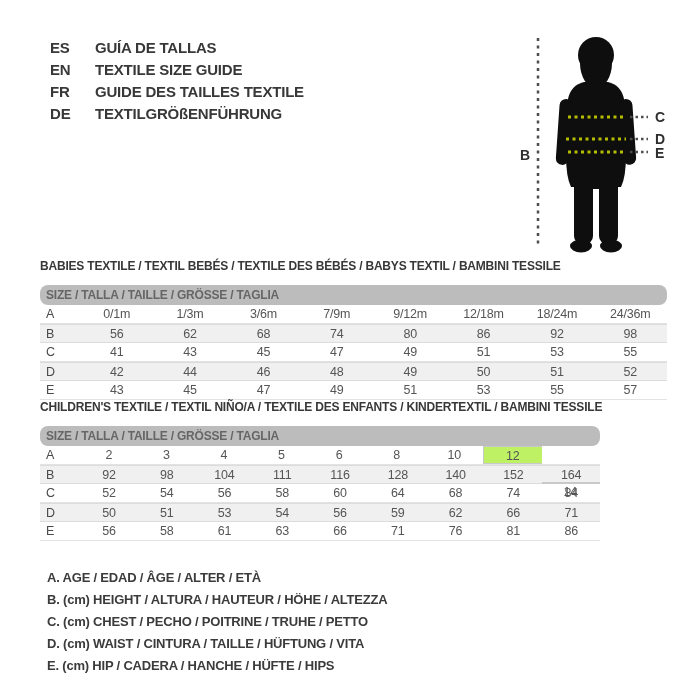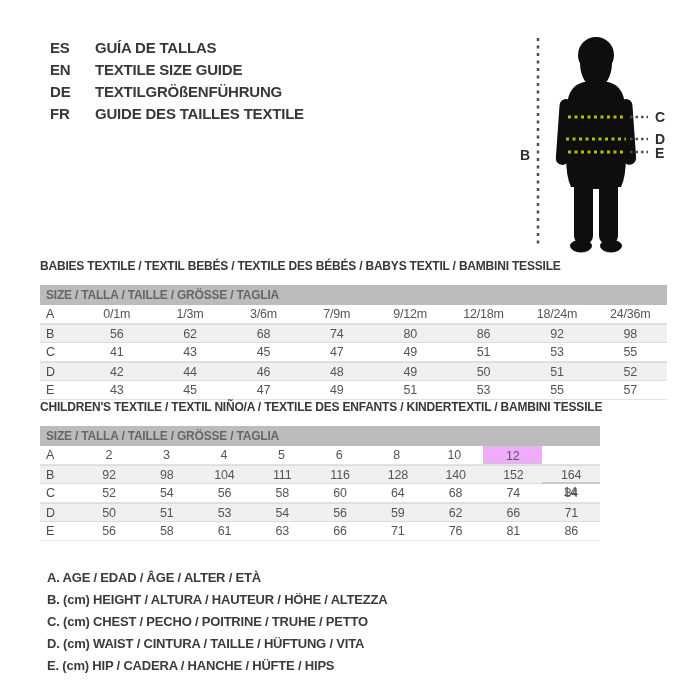--- a/index.html
+++ b/index.html
@@ -14,52 +14,52 @@
   .lang-code{width:45px;flex:0 0 45px;}
   
   .figure{position:absolute;left:518px;top:25px;width:182px;height:240px;}
   
   .table-section{position:absolute;left:40px;}
   .sec-babies{top:259px;width:627px;}
   .sec-children{top:400px;width:560px;}
   .table-title{font-weight:700;font-size:12px;color:#383838;line-height:14px;margin-bottom:12px;white-space:nowrap;}
   .size-header{
     background:#bcbcbc;color:#666666;font-weight:700;font-size:12px;
-    height:20px;line-height:20px;padding-left:6px;box-sizing:border-box;
+    height:20px;line-height:20px;padding-left:6px;box-sizing:border-box;border-radius:8px;
   }
   .t-row{display:flex;height:19px;line-height:19px;font-size:12.5px;color:#555555;border-bottom:1px solid #e3e3e3;box-sizing:border-box;}
   .t-row:nth-child(even){background:#f0f0f0;border-top:1px solid #dcdcdc;border-bottom:1px solid #dcdcdc;}
   .row-label{flex:0 0 40px;padding-left:6px;box-sizing:border-box;color:#4a4a4a;}
   .cell{flex:1;text-align:center;}
-  .cell.hl{background:#f0abfc;border-top:1px solid #c9c9c9;border-bottom:1px solid #c9c9c9;box-sizing:border-box;}
+  .cell.hl{background:#bef264;border-top:1px solid #c9c9c9;border-bottom:1px solid #c9c9c9;box-sizing:border-box;}
   .cell.hl-start{border-left:1px solid #c9c9c9;}
   .cell.hl-end{border-right:1px solid #c9c9c9;margin-top:36px;}
   
   .legend{position:absolute;left:47px;top:567px;}
   .legend-line{font-weight:700;font-size:13px;line-height:22px;color:#3b3b3b;white-space:nowrap;}
 </style>
 </head>
 <body>
 
 <div class="lang-block">
   <div class="lang-line">
     <span class="lang-code">ES</span>
     <span>GUÍA DE TALLAS</span>
   </div>
   <div class="lang-line">
     <span class="lang-code">EN</span>
     <span>TEXTILE SIZE GUIDE</span>
   </div>
   <div class="lang-line">
+    <span class="lang-code">FR</span>
+    <span>GUIDE DES TAILLES TEXTILE</span>
+  </div>
+  <div class="lang-line">
     <span class="lang-code">DE</span>
     <span>TEXTILGRÖßENFÜHRUNG</span>
-  </div>
-  <div class="lang-line">
-    <span class="lang-code">FR</span>
-    <span>GUIDE DES TAILLES TEXTILE</span>
   </div>
 </div>
 
 <div class="figure">
   <svg width="182" height="240" viewBox="0 0 182 240" xmlns="http://www.w3.org/2000/svg">
 
     <g fill="#0e0e0e">
       <circle cx="78" cy="30" r="18"></circle>
       <ellipse cx="78" cy="38" rx="16" ry="25"></ellipse>
       <rect x="70" y="55" width="16" height="14"></rect>

